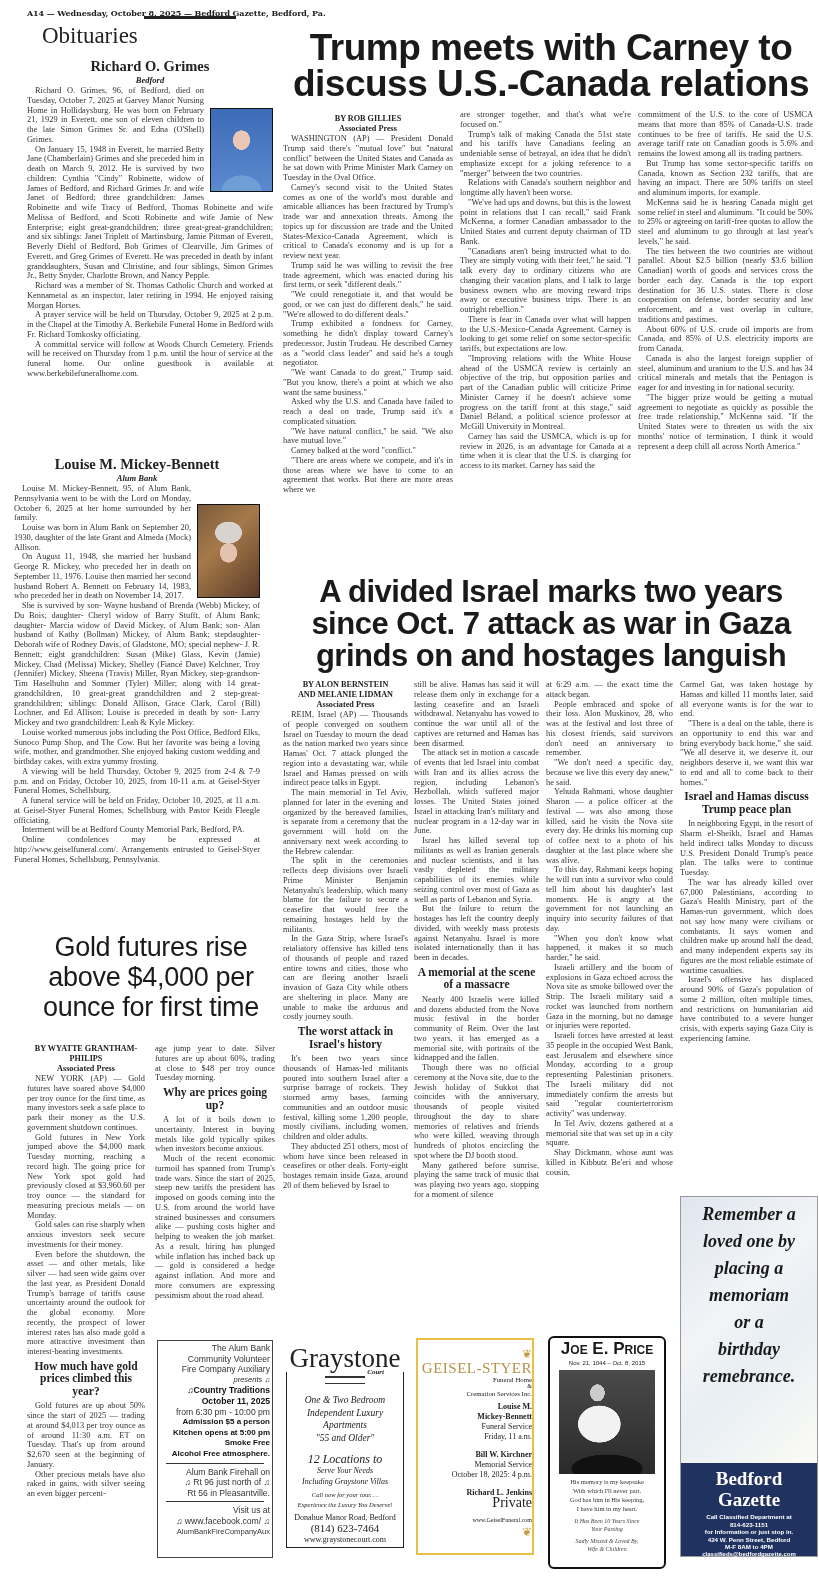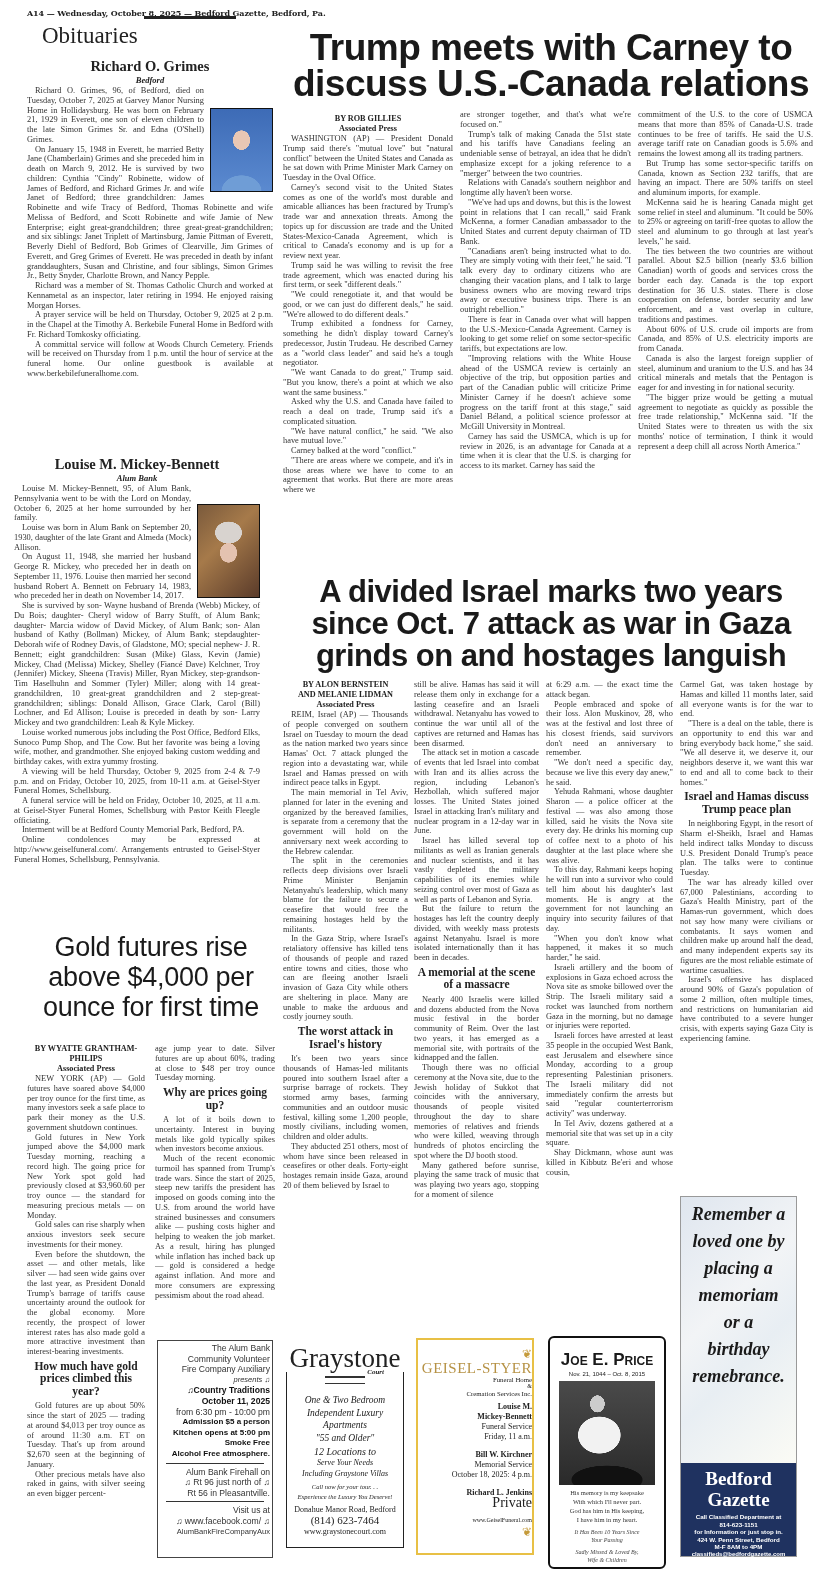--- a/index.html
+++ b/index.html
@@ -217,21 +217,21 @@
 
 <div class="abs gray" style="left:286px;top:1338px;width:118px;height:220px;text-align:center">
   <div style="font-family:'Liberation Serif',serif;font-size:27px;line-height:28px;margin-top:6px">Graystone</div>
   <div style="text-align:right;padding-right:20px;font-size:7px;font-weight:bold;font-style:italic;margin-top:-4px">Court</div>
   <div style="margin:0 auto;width:40px;height:8px;border-top:2px solid #333;border-bottom:1px solid #333"></div>
   <div style="border:1px solid #222;border-top:none;height:176px;margin-top:-12px;padding-top:22px">
     <div class="it" style="font-size:9.5px;line-height:12.5px">One &amp; Two Bedroom</div>
     <div class="it" style="font-size:9.5px;line-height:12.5px">Independent Luxury</div>
     <div class="it" style="font-size:9.5px;line-height:12.5px">Apartments</div>
     <div class="it" style="font-size:9.5px;line-height:12.5px">"55 and Older"</div>
-    <div class="it" style="font-size:10px;line-height:11px;margin-top:2px">12 Locations to</div>
+    <div class="it" style="font-size:12px;line-height:11px;margin-top:10px">12 Locations to</div>
     <div class="it" style="font-size:8px;line-height:11px">Serve Your Needs</div>
     <div class="it" style="font-size:8px;line-height:11px">Including Graystone Villas</div>
     <div class="it" style="font-size:6.5px;line-height:9.5px;margin-top:3px">Call now for your tour. . .</div>
     <div class="it" style="font-size:6.5px;line-height:9.5px">Experience the Luxury You Deserve!</div>
     <div style="font-size:8px;line-height:11px;margin-top:3px">Donahue Manor Road, Bedford</div>
     <div style="font-size:11px;line-height:11px">(814) 623-7464</div>
     <div style="font-size:8px;line-height:11px">www.graystonecourt.com</div>
   </div>
 </div>
 
@@ -248,34 +248,34 @@
   <div style="font-size:8px;line-height:10px;font-weight:bold;margin-top:8px">Bill W. Kirchner</div>
   <div style="font-size:8px;line-height:10px">Memorial Service</div>
   <div style="font-size:8px;line-height:10px">October 18, 2025: 4 p.m.</div>
   <div style="font-size:8px;line-height:10px;font-weight:bold;margin-top:8px">Richard L. Jenkins</div>
   <div style="font-size:14px;line-height:10px">Private</div>
   <div style="font-size:6px;line-height:9px;margin-top:8px">www.GeiselFuneral.com</div>
   <div style="color:#c49a3a;font-size:12px;line-height:14px">❦</div>
 </div>
 
 <div class="abs" style="left:548px;top:1336px;width:118px;height:233px;border:2px solid #111;border-radius:6px;text-align:center;font-family:'Liberation Serif',serif">
-  <div style="font-family:'Liberation Sans',sans-serif;font-weight:bold;font-variant:small-caps;font-size:17px;line-height:20px;margin-top:12px;color:#1a1a1a">Joe E. Price</div>
+  <div style="font-family:'Liberation Sans',sans-serif;font-weight:bold;font-variant:small-caps;font-size:17px;line-height:20px;margin-top:1px;color:#1a1a1a">Joe E. Price</div>
   <div style="font-family:'Liberation Sans',sans-serif;font-size:6px;line-height:8px;color:#222">Nov. 21, 1044 – Oct. 8, 2015</div>
   <div class="photo" style="margin:3px auto 0;width:96px;height:104px;border:none;background:radial-gradient(ellipse 12px 14px at 40% 22%,#ccc 60%,transparent 62%),radial-gradient(ellipse 30px 26px at 42% 52%,#f2f2f2 70%,transparent 72%),radial-gradient(ellipse 50px 20px at 50% 95%,#111 70%,transparent 72%),linear-gradient(#4a4a4a,#2a2a2a)"></div>
   <div style="font-size:6.5px;line-height:9px;color:#333;margin-top:3px">His memory is my keepsake</div>
   <div style="font-size:6.5px;line-height:9px;color:#333">With which I'll never part.</div>
   <div style="font-size:6.5px;line-height:9px;color:#333">God has him in His keeping,</div>
   <div style="font-size:6.5px;line-height:9px;color:#333">I have him in my heart.</div>
   <div class="it" style="font-size:6px;line-height:8px;color:#444;margin-top:4px">It Has Been 10 Years Since</div>
   <div class="it" style="font-size:6px;line-height:8px;color:#444">Your Passing</div>
   <div class="it" style="font-size:6px;line-height:8px;color:#444;margin-top:4px">Sadly Missed &amp; Loved By,</div>
   <div class="it" style="font-size:6px;line-height:8px;color:#444">Wife &amp; Children</div>
 </div>
 
-<div class="abs" style="left:680px;top:1196px;width:117px;height:361px;border:1px solid #999">
+<div class="abs" style="left:680px;top:1196px;width:138px;height:361px;border:1px solid #999">
   <div class="memo" style="height:266px;text-align:center;padding-top:4px;font-family:'Liberation Serif',serif;font-weight:bold;font-style:italic;font-size:18px;line-height:27px;color:#1a1a1a">
     <div>Remember a</div>
     <div>loved one by</div>
     <div>placing a</div>
     <div>memoriam</div>
     <div>or a</div>
     <div>birthday</div>
     <div>remebrance.</div>
   </div>
   <div class="bg-navy" style="height:93px;text-align:center;padding-top:6px">

